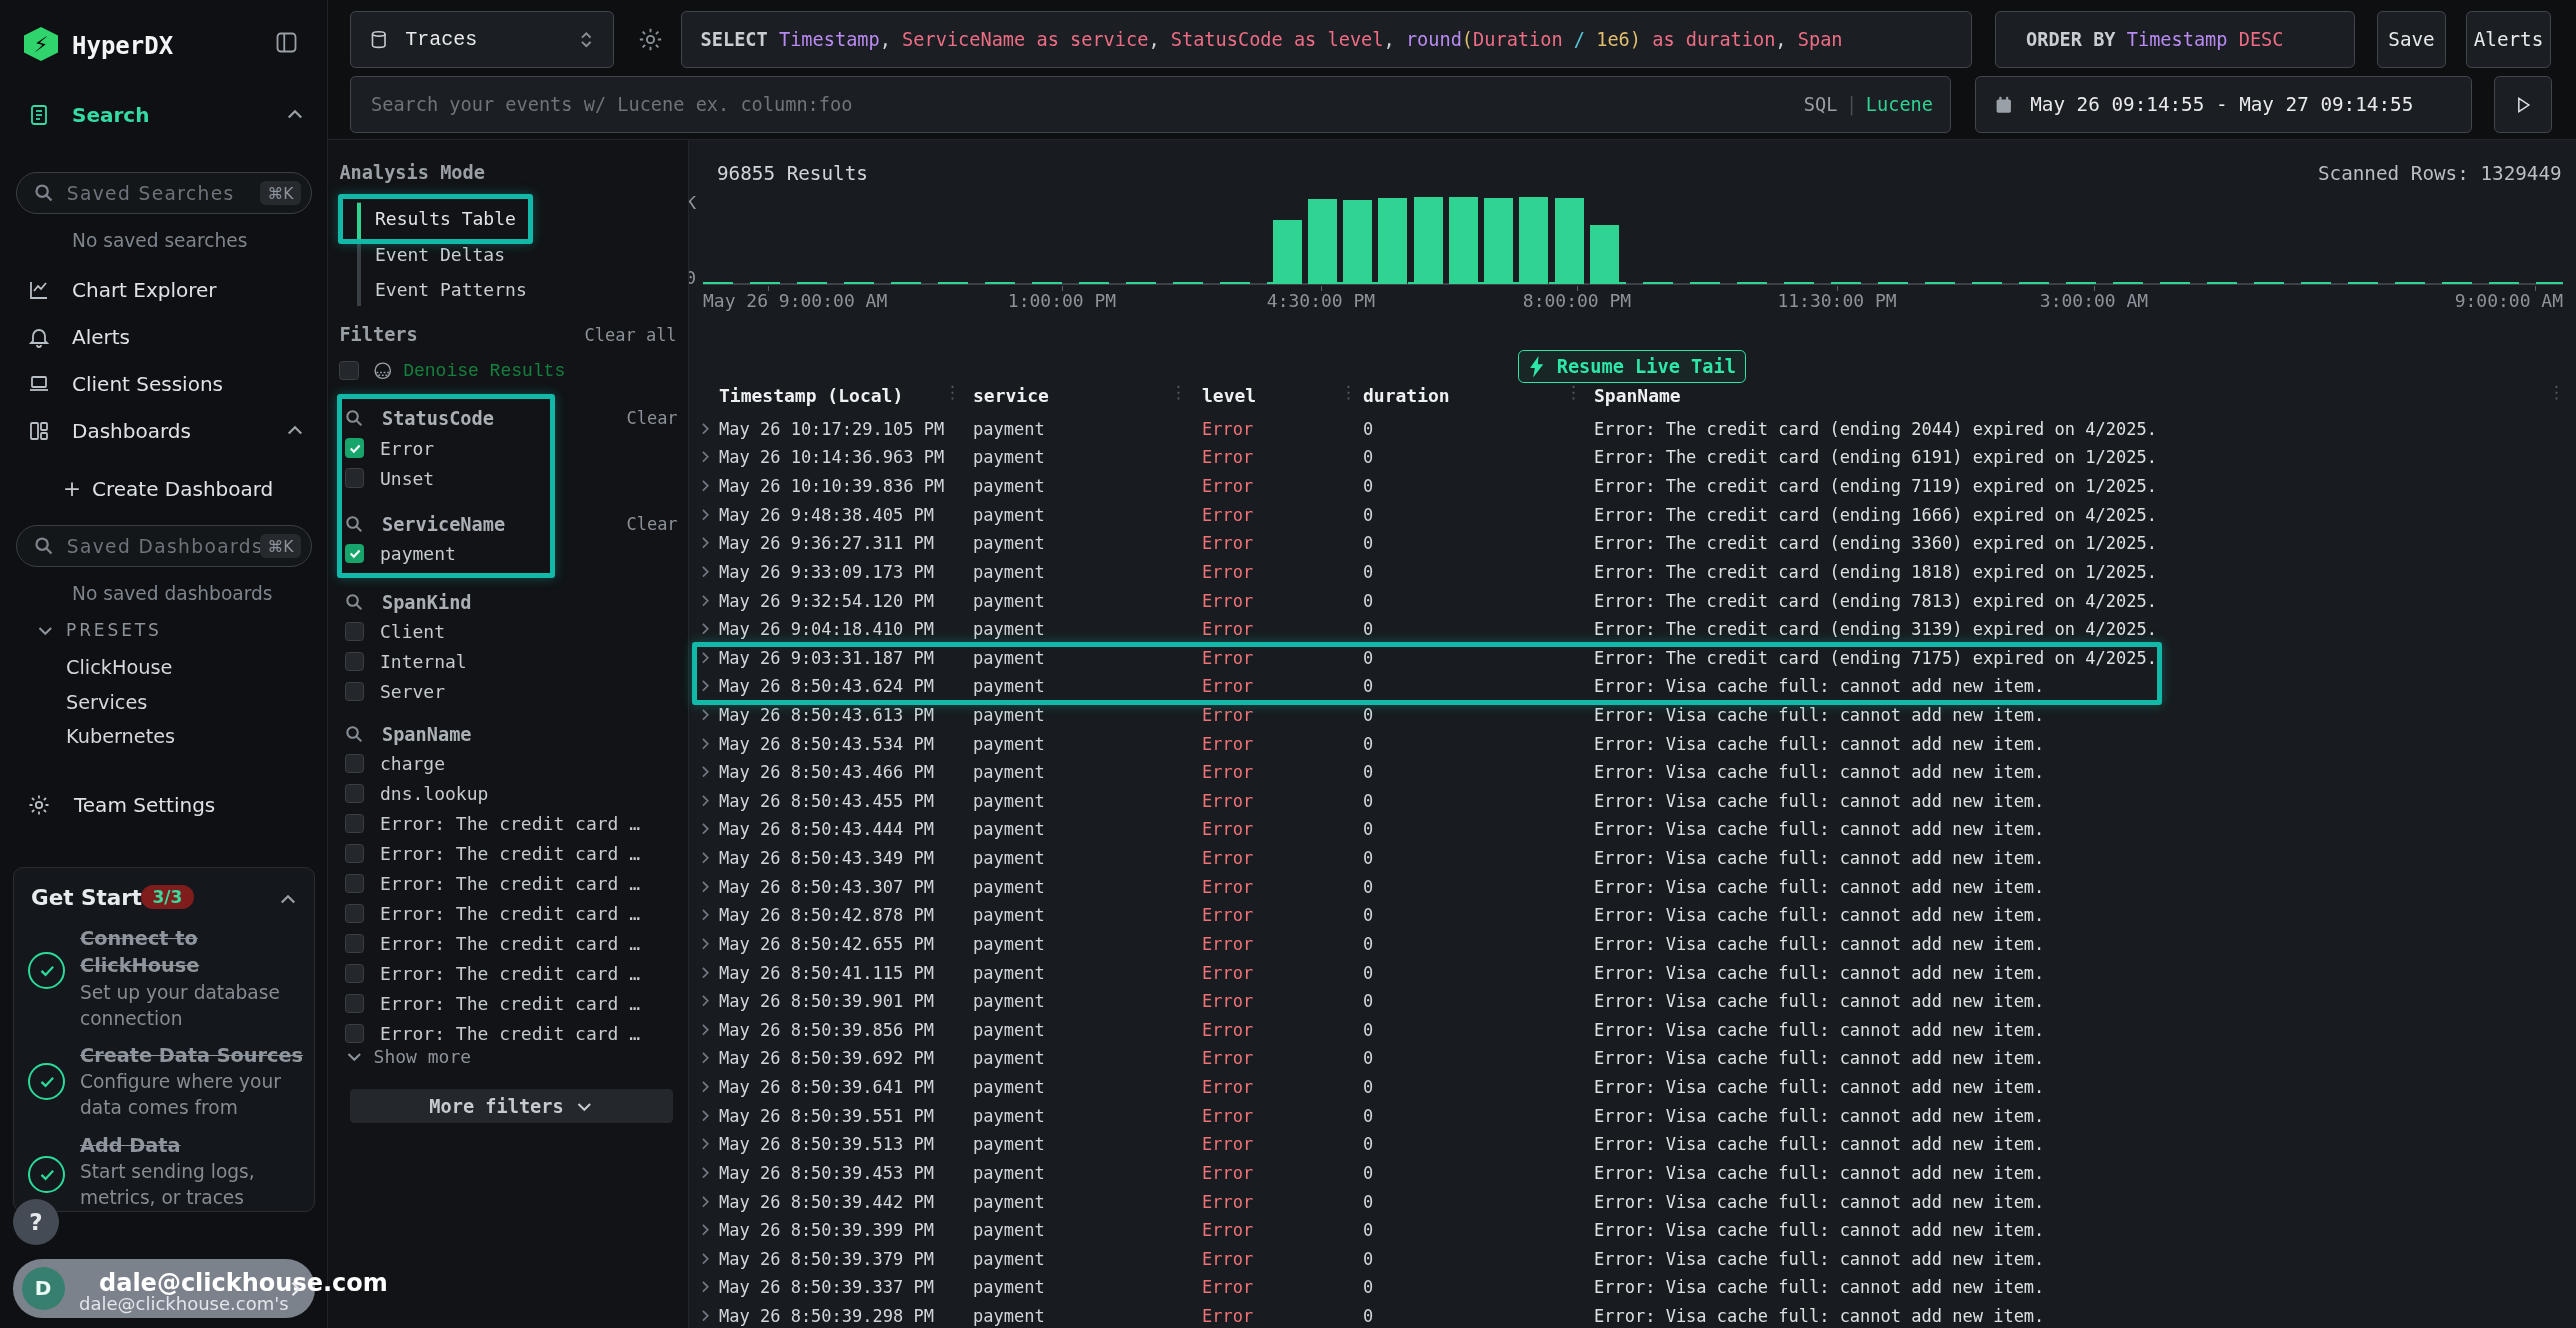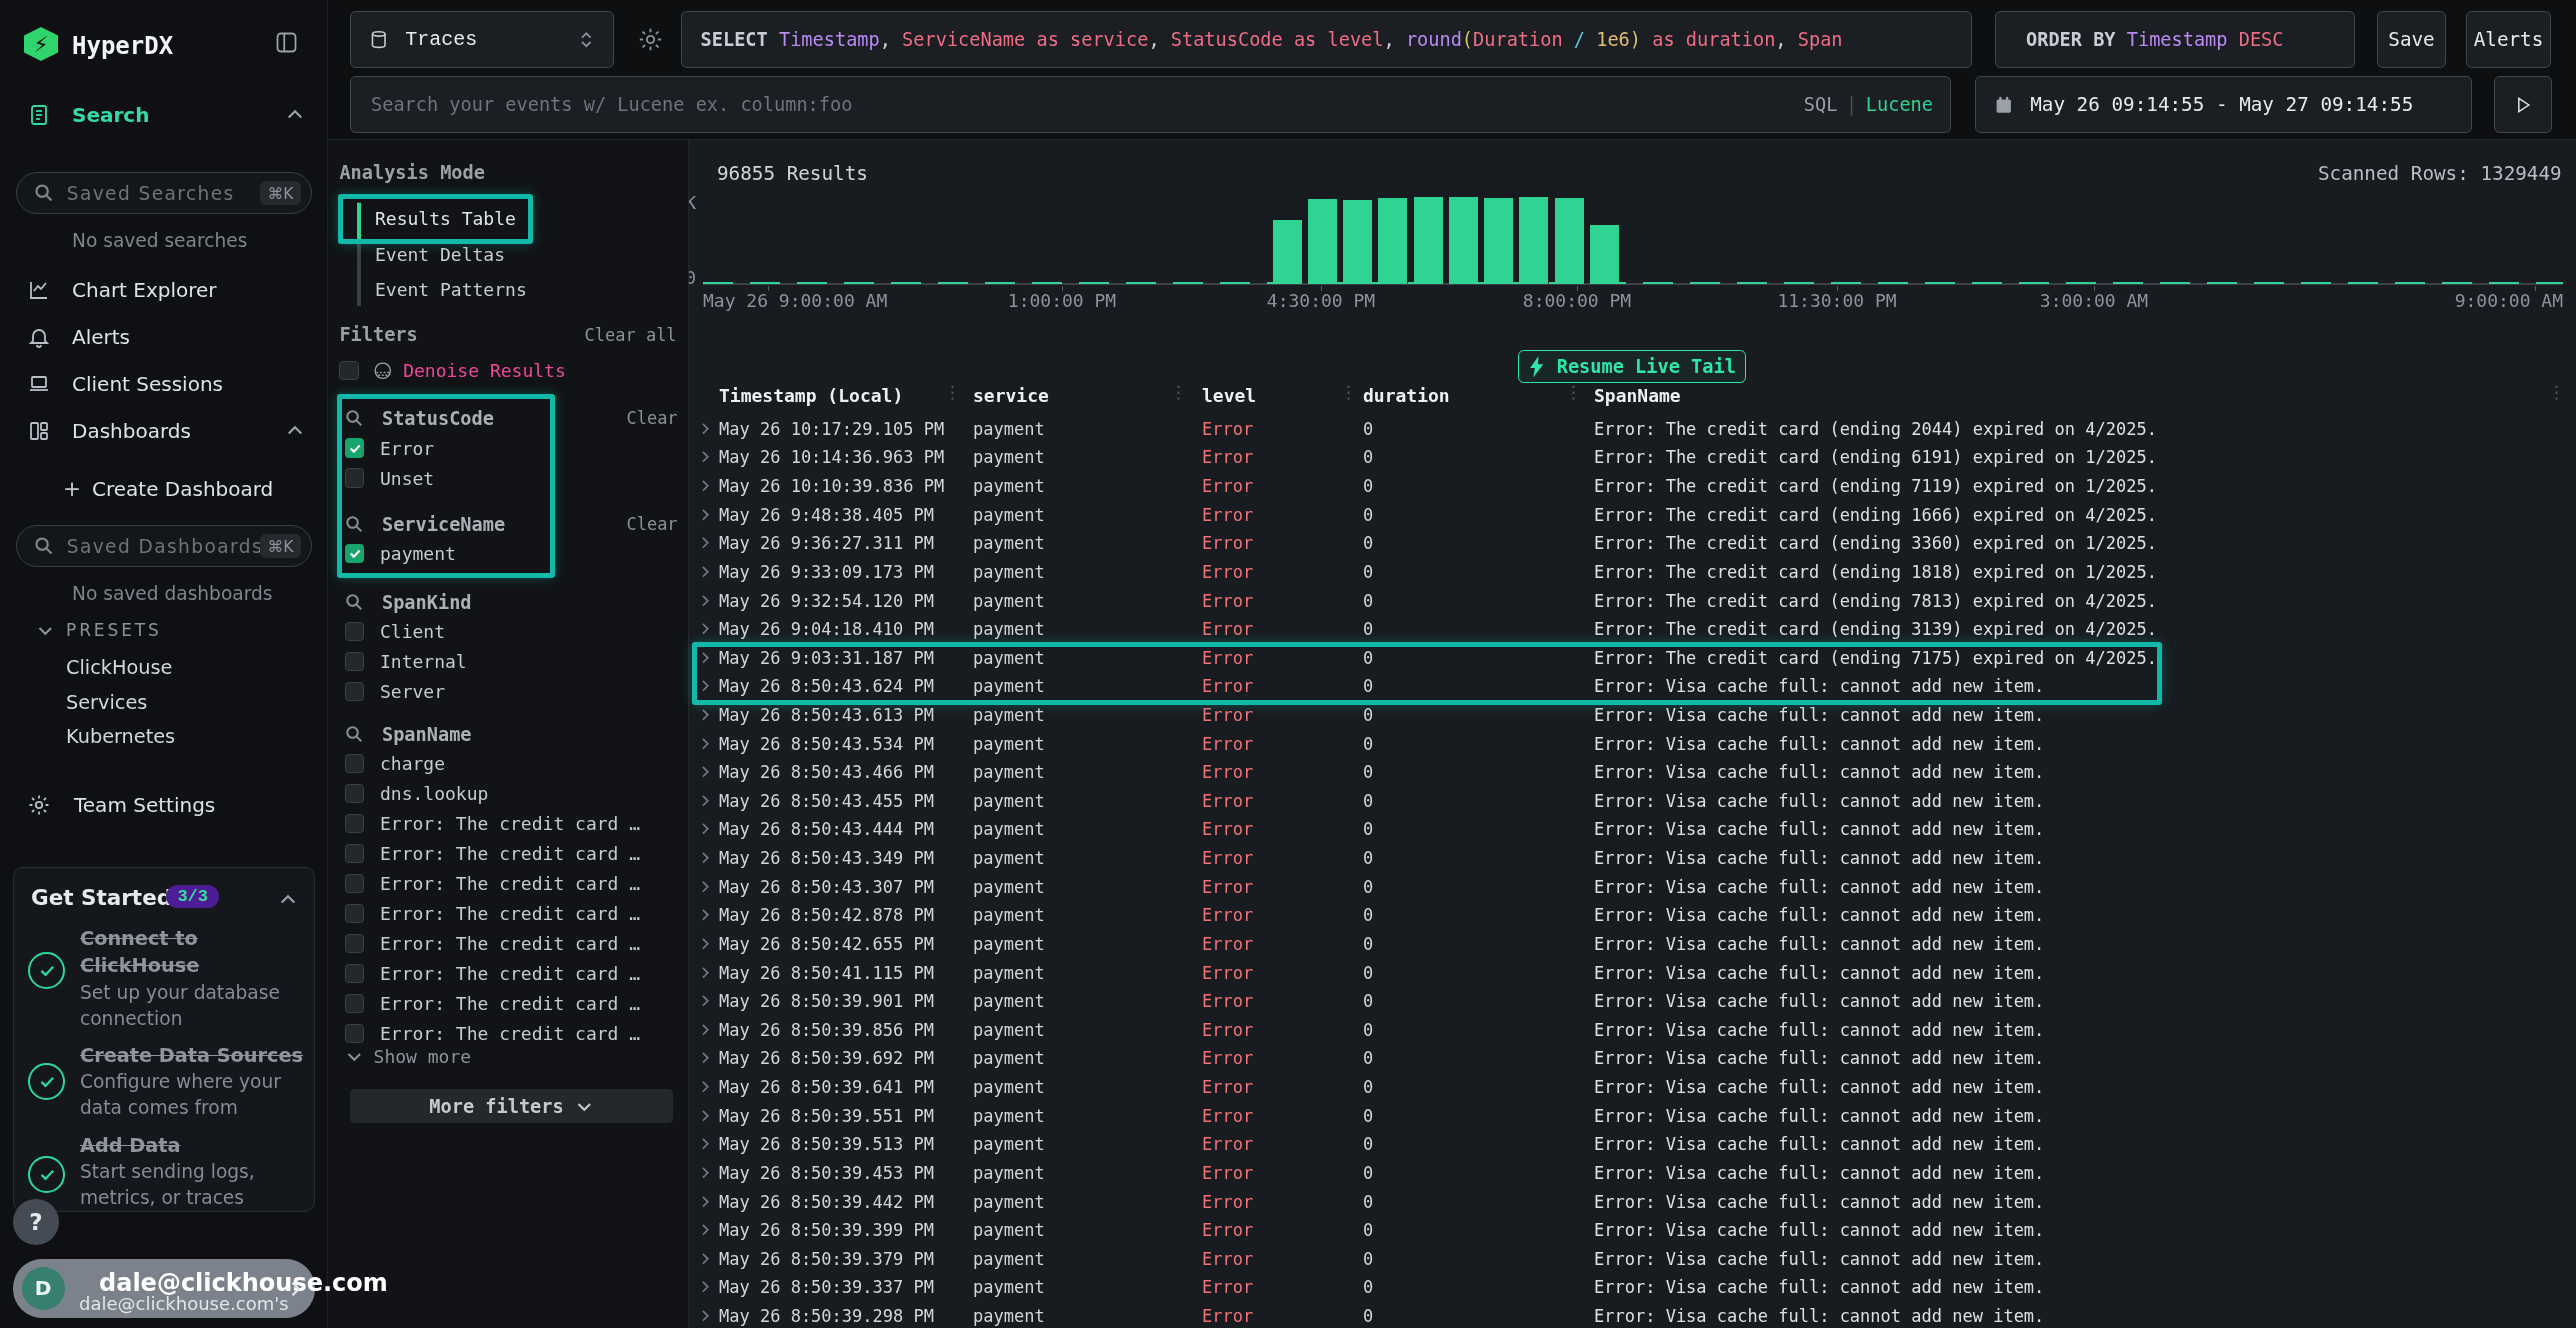--- a/index.html
+++ b/index.html
@@ -26,21 +26,21 @@
   .nav-row .nchev{position:absolute; left:285px; color:#9aa0a8;}
   .nav-row.active, .nav-row.active .nicon{color:#35dba4;}
   .pill{position:absolute; left:15.7px; width:296px; height:42px; border:1.4px solid #3a3f45; border-radius:21px; background:#14171a; display:flex; align-items:center;}
   .pill .picon{margin-left:17px; color:#7d838b;}
   .pill .ptext{margin-left:13px; font-size:18.6px; color:#6e747b; letter-spacing:1.4px;}
   .pill .pkbd{position:absolute; right:10px; background:#262a2f; border-radius:5.7px; padding:2.9px 7.2px; font-size:15.7px; color:#8d939b;}
   .side-muted{position:absolute; left:72px; font-size:18.6px; color:#7f858d;}
   .preset-link{position:absolute; left:66px; font-size:19.3px; color:#d4d8dc; cursor:pointer;}
   .gs-card{position:absolute; left:13px; top:867px; width:302px; height:345px; background:#14171b; border:1.4px solid #2a2e34; border-radius:10px;}
   .gs-title{position:absolute; left:17px; top:17px; font-size:21.5px; font-weight:bold; color:#e8ebee;}
-  .gs-badge{position:absolute; left:152px; top:17px; background:#4c1d95; color:#3adb9d; font-size:17px; font-weight:bold; border-radius:13px; padding:2.1px 11.4px;font-family:Liberation Mono, monospace;}
+  .gs-badge{position:absolute; left:127px; top:17px; background:#7f1d1d; color:#3adb9d; font-size:17px; font-weight:bold; border-radius:13px; padding:2.1px 11.4px;}
   .gs-chev{position:absolute; right:15.7px; top:21.5px; color:#9aa0a8;}
   .gs-check{position:absolute; left:14.3px; width:37px; height:37px; border:2.1px solid #2bd999; border-radius:50%; display:flex;align-items:center;justify-content:center; color:#2bd999;}
   .gs-t{position:absolute; left:66px; font-size:19.3px; font-weight:bold; color:#8f959d; text-decoration:line-through; white-space:nowrap;}
   .gs-d{position:absolute; left:66px; font-size:18.6px; color:#868c94; white-space:nowrap;}
   .help-btn{position:absolute; left:13px; top:1199px; width:46px; height:46px; border-radius:50%; background:#454b54; color:#e6e9ec; font-size:23px; font-weight:bold; display:flex;align-items:center;justify-content:center; z-index:4;}
   .user-pill{position:absolute; left:13px; top:1259px; width:302px; height:59px; border-radius:29px; background:rgba(134,140,150,0.92); z-index:5;}
   .user-avatar{position:absolute; left:8.6px; top:7.9px; width:43px; height:43px; border-radius:50%; background:#37806f; color:#eafaf4; font-size:20px; font-weight:bold; display:flex;align-items:center;justify-content:center;}
   .user-name{position:absolute; left:66px; top:10px; font-size:24px; font-weight:bold; color:#ffffff; white-space:nowrap;margin-left:20px;}
   .user-sub{position:absolute; left:66px; top:34px; font-size:18px; color:#e2e5e9; white-space:nowrap;}
   .user-chev{position:absolute; right:10px; top:20px; color:#e8eaee;}
@@ -362,21 +362,21 @@
     <div class="f-clear" style="top:185px;">Clear all</div>
 
     <div class="f-row" style="position:absolute; left:11.4px; top:220px;">
       <span class="chk"></span>
       <span style="margin-left:13px; color:#9aa0a8;">
           <svg width="21.5" height="21.5" viewBox="0 0 24 24" fill="none" stroke="currentColor" stroke-width="1.6">
             <circle cx="12" cy="12" r="8.5"></circle>
             <path d="M5 14h14M7 17h10" stroke-dasharray="2 2"></path>
           </svg>
         </span>
-      <span style="margin-left:10px; color:#ec4899;">Denoise Results</span>
+      <span style="margin-left:10px; color:#15803d;font-family:Liberation Mono, monospace;">Denoise Results</span>
     </div>
 
     <div class="fgroups" id="filter-groups">
         <div class="fgroup">
           <div class="fg-head">
             <span class="gicon">
               <svg width="18.6" height="18.6" viewBox="0 0 16 16" fill="none" stroke="currentColor" stroke-width="1.8">
                 <circle cx="6.5" cy="6.5" r="4.5"></circle>
                 <line x1="10" y1="10" x2="14" y2="14"></line>
               </svg>

